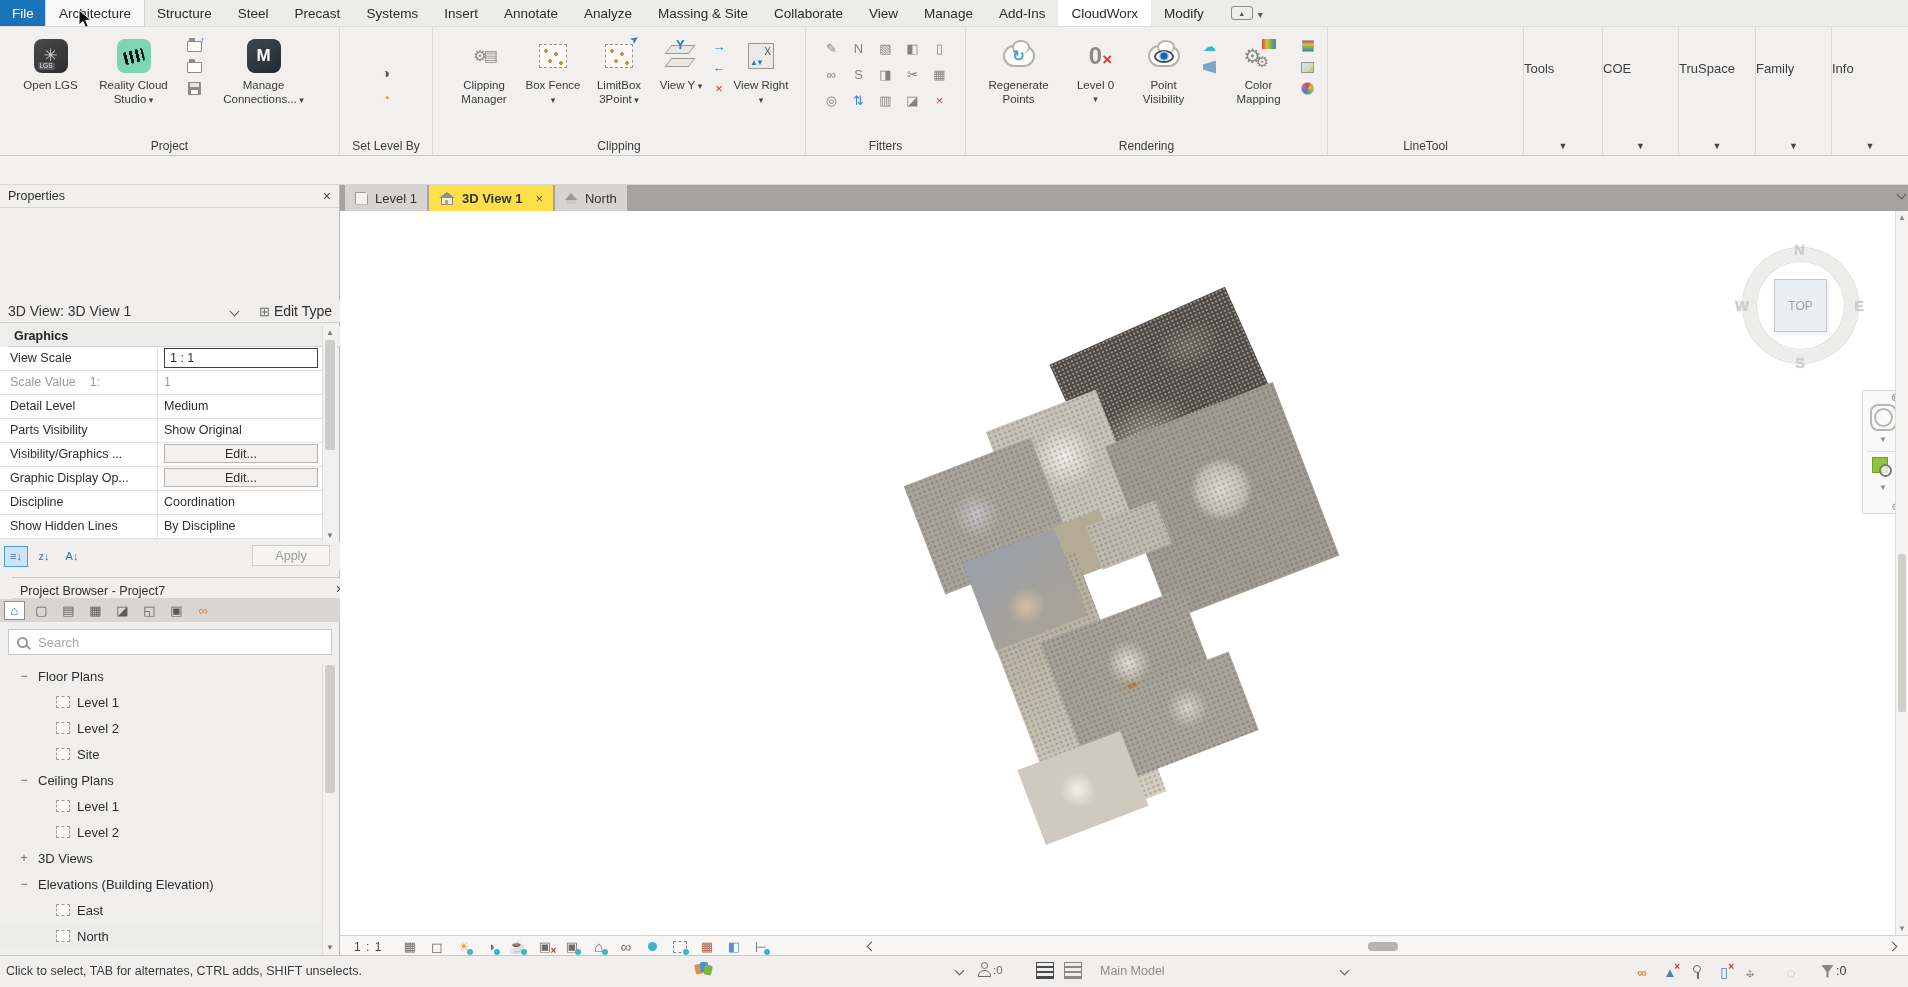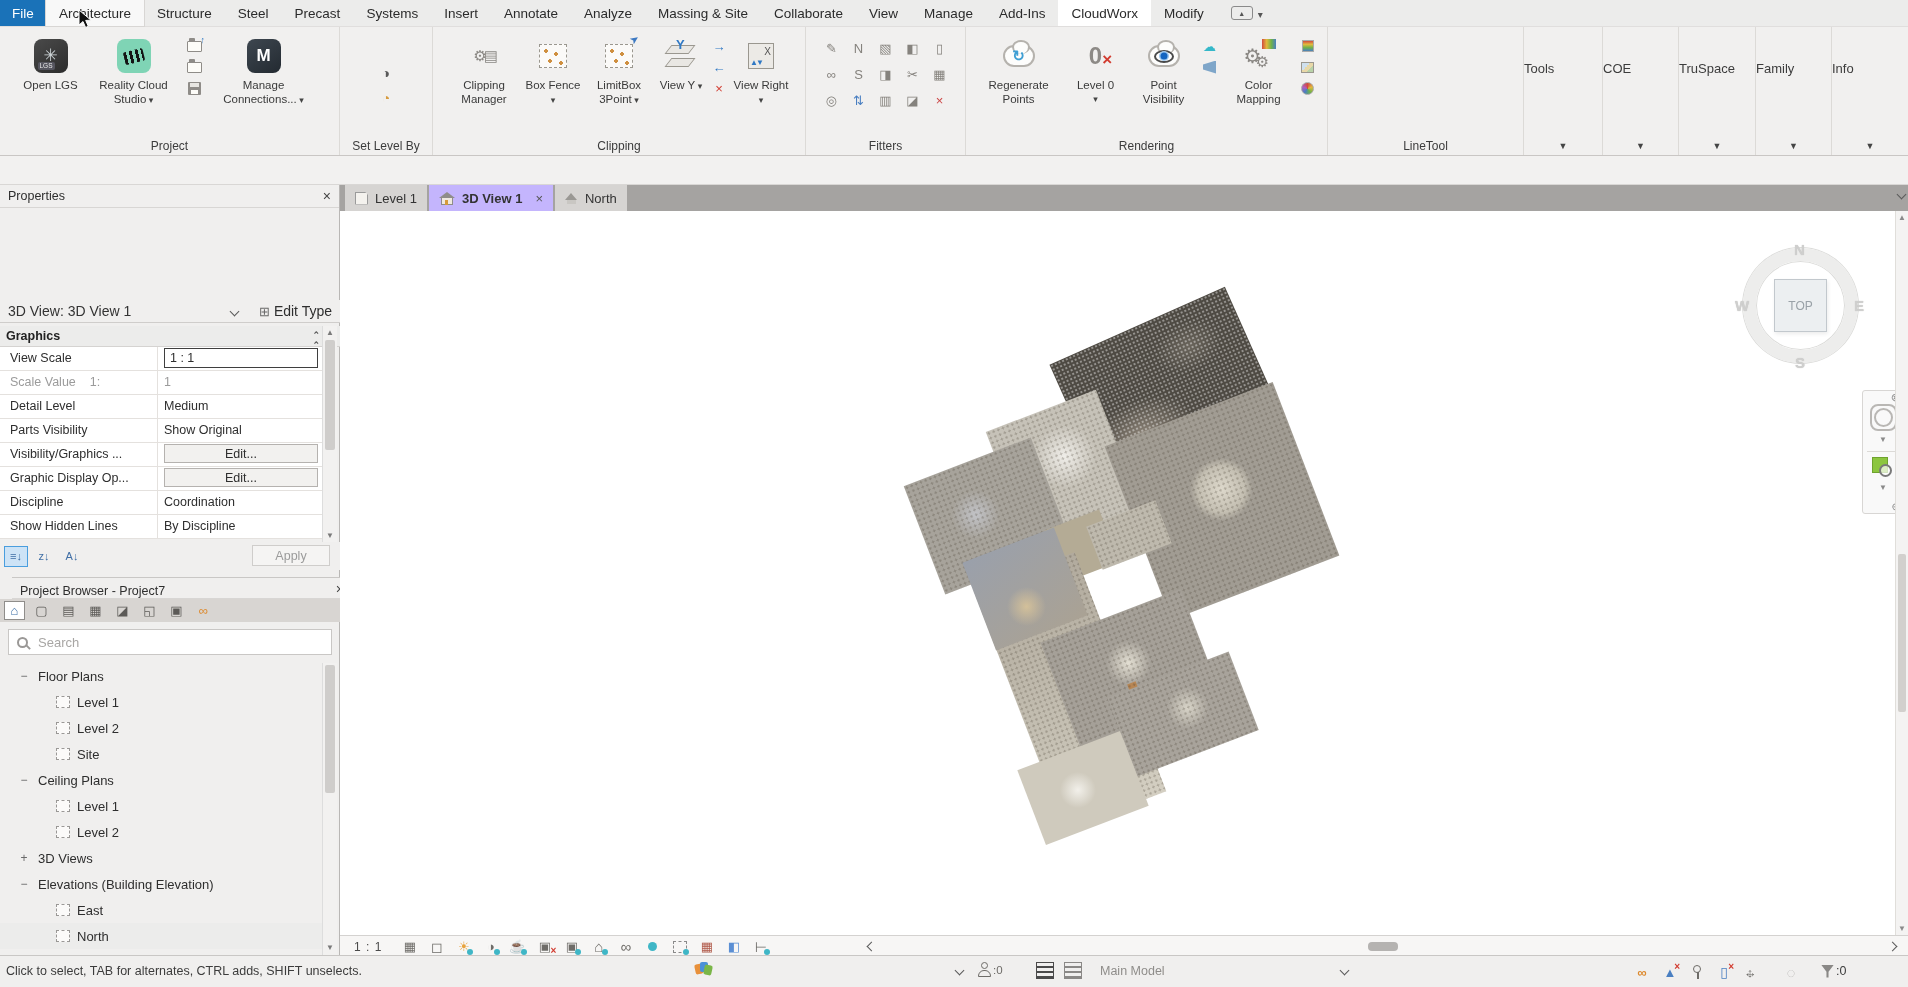--- a/index.html
+++ b/index.html
@@ -99,21 +99,21 @@
   .fplan::after{content:"➤";position:absolute;right:1px;top:2px;color:#2f78c4;font-size:12px;transform:rotate(35deg);}
   .fitters-grid{display:grid;grid-template-columns:repeat(5,26px);grid-auto-rows:25px;gap:1px;padding-top:4px;}
   .fit-ico{display:flex;align-items:center;justify-content:center;font-size:13px;color:#85827d;}
   .fit-ico.red{color:#c44;}
   .fit-ico.blue{color:#4a7fc1;}
 
   
   .options-strip{position:absolute;left:0;top:156px;width:1908px;height:29px;background:#f2f1f0;border-bottom:1px solid #d9d7d5;}
   .tab-bar{position:absolute;left:340px;top:185px;width:1568px;height:26px;background:#a5a3a1;display:flex;align-items:flex-end;gap:2px;padding-left:5px;}
   .vtab{height:26px;display:flex;align-items:center;gap:7px;padding:0 10px;background:#d6d4d2;font-size:13px;color:#333;white-space:nowrap;}
-  .vtab.active{background:#c4b5fd;font-weight:bold;}
+  .vtab.active{background:#fde047;font-weight:bold;}
   .vtab .tclose{font-size:13px;color:#555;font-weight:normal;margin-left:6px;}
   .tab-scroll{position:absolute;right:3px;top:6px;color:#4a4a4a;}
   .sheet-ico{width:13px;height:13px;border:1px solid #9a9a9a;background:#f4f2ee;clip-path:polygon(0 0,75% 0,100% 25%,100% 100%,0 100%);}
   .house-mini{width:16px;height:13px;position:relative;}
   .house-mini .roof{position:absolute;top:0;left:50%;transform:translateX(-50%);border-left:8px solid transparent;border-right:8px solid transparent;border-bottom:6px solid #8f8d8a;}
   .house-mini .body{position:absolute;top:5px;left:2px;right:2px;bottom:0;background:#efe9e0;border:1px solid #8f8d8a;}
   .house-mini .door{position:absolute;bottom:0;left:6px;width:3px;height:5px;background:#d59a3c;}
   .elev-mini{width:13px;height:11px;position:relative;}
   .elev-mini::before{content:"";position:absolute;left:0;top:0;border-left:6.5px solid transparent;border-right:6.5px solid transparent;border-bottom:7px solid #9a9894;}
   .elev-mini::after{content:"";position:absolute;left:2px;bottom:0;width:9px;height:4px;background:#c9c7c3;}
@@ -127,21 +127,21 @@
   .house-big{width:46px;height:40px;position:relative;}
   .house-big .roof{position:absolute;top:0;left:50%;transform:translateX(-50%);border-left:23px solid transparent;border-right:23px solid transparent;border-bottom:17px solid #9a9a9a;}
   .house-big .body{position:absolute;top:15px;left:5px;right:5px;bottom:0;background:#f6f2ec;border:2px solid #7d7d7d;}
   .house-big .door{position:absolute;bottom:0;left:11px;width:7px;height:15px;background:#d59a3c;border:1px solid #8a6a28;}
   .ts-label{position:absolute;left:92px;top:36px;font-size:13.5px;color:#2e2e2e;}
   .ts-caret{position:absolute;right:14px;top:40px;}
   .inst-row{position:absolute;left:0;top:115px;width:340px;height:23px;background:#f0efee;border-bottom:1px solid #cfcdcb;display:flex;align-items:center;padding:0 8px;font-size:14px;}
   .edit-type{position:absolute;right:8px;display:flex;align-items:center;gap:4px;color:#2e2e2e;}
   .edit-type::before{content:"⊞";color:#6a6a6a;font-size:13px;}
   .inst-caret{position:absolute;right:102px;top:8px;}
-  .sect-row{position:absolute;left:0;top:141px;width:340px;height:21px;background:#ececeb;border-bottom:1px solid #d5d3d1;display:flex;align-items:center;padding:0 6px;font-weight:bold;color:#222;}
+  .sect-row{position:absolute;left:8px;top:141px;width:340px;height:21px;background:#ececeb;border-bottom:1px solid #d5d3d1;display:flex;align-items:center;padding:0 6px;font-weight:bold;color:#222;}
   .sect-collapse{position:absolute;right:20px;top:4px;font-size:9px;color:#555;}
   .prop-table{position:absolute;left:0;top:162px;width:322px;}
   .prop-row{display:flex;height:24px;border-bottom:1px solid #e4e1de;background:#fff;}
   .prop-label{width:158px;padding:4px 2px 0 10px;border-right:1px solid #e4e1de;white-space:nowrap;overflow:hidden;color:#2e2e2e;}
   .prop-value{flex:1;padding:4px 4px 0 6px;color:#2e2e2e;white-space:nowrap;overflow:hidden;}
   .prop-row.muted .prop-label,.prop-row.muted .prop-value{color:#9b9b9b;}
   .scale-input{margin-top:-3px;height:20px;border:1px solid #3f3f3f;background:#fff;display:flex;align-items:center;padding-left:5px;}
   .edit-btn{margin-top:-3px;height:19px;border:1px solid #b5b2af;background:#f2f1ef;display:flex;align-items:center;justify-content:center;color:#2e2e2e;}
   .vscroll{position:absolute;width:15px;background:#f2f1f0;border-left:1px solid #ddd;}
   .vthumb{position:absolute;left:2px;right:2px;background:#cfcdcb;border-radius:2px;}

